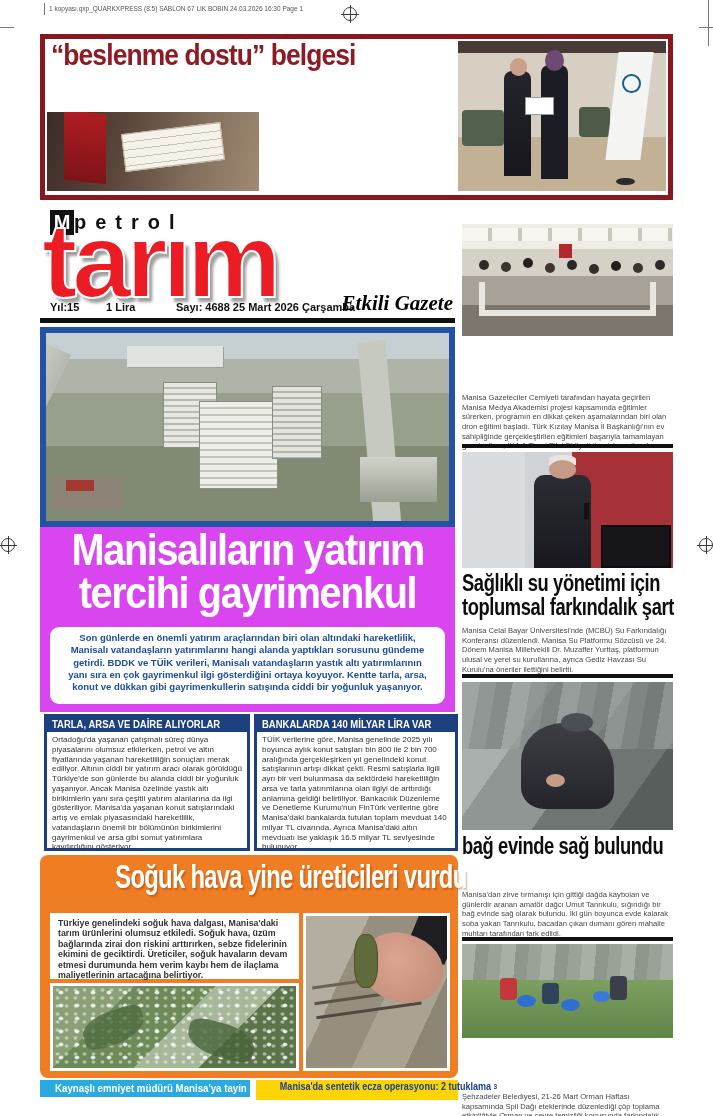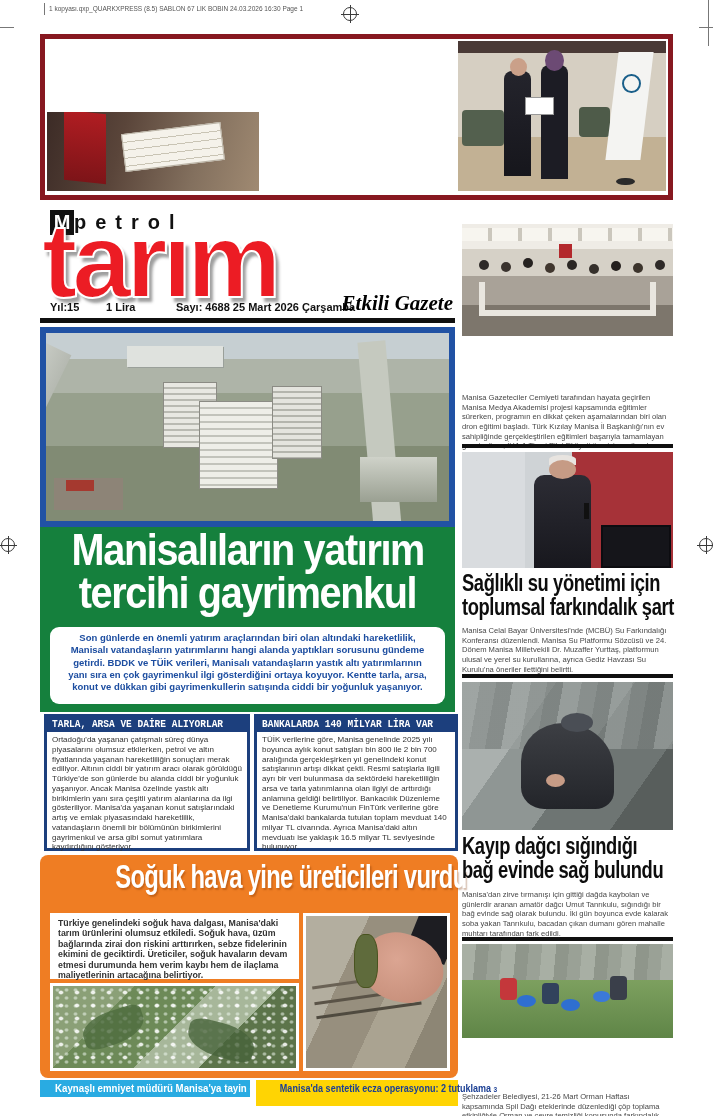--- a/index.html
+++ b/index.html
@@ -15,41 +15,42 @@
   .reg:before,.reg:after{content:"";position:absolute;background:#3a3a3a;}
   .reg:before{left:50%;top:-3px;width:1px;height:18px;}
   .reg:after{top:50%;left:-3px;height:1px;width:18px;}
   .crop{position:absolute;background:#777;}
   .rc-headline{position:absolute;left:462px;width:211px;color:#0d0d0d;font-weight:800;
                font-size:23.5px;line-height:1.02;letter-spacing:-.5px;}
   .rc-headline .cond{transform:scaleX(.78);}
   .rc-body{position:absolute;left:462px;width:211px;font-size:7.6px;line-height:1.27;color:#474747;}
   .rc-rule{position:absolute;left:462px;width:211px;height:4px;background:#101010;}
   .boxhead{height:15px;background:#1c3f7d;color:#fff;font-size:10px;font-weight:800;
-           line-height:15px;padding-left:5px;overflow:hidden;font-family:Liberation Mono, monospace;}
+           line-height:15px;padding-left:5px;overflow:hidden;}
   .boxbody{padding:3px 5px;font-size:8px;line-height:1.22;color:#333;}
   .infobox{position:absolute;border:3px solid #1c3f7d;background:#fff;box-sizing:border-box;}
   .pgnum{font-size:8px;font-weight:700;vertical-align:middle;}
 </style>
 </head>
 <body>
 
 <div id="page">
 
   <div class="crop" style="left:44px;top:3px;width:1px;height:12px;"></div>
   <div class="abs" style="left:49px;top:5px;font-size:6.5px;color:#555;">1 kopyası.qxp_QUARKXPRESS (8.5) SABLON 67 LIK BOBIN  24.03.2026  16:30  Page 1</div>
   <div class="crop" style="left:0;top:27px;width:14px;height:1px;"></div>
   <div class="crop" style="left:708px;top:0;width:1px;height:46px;"></div>
   <div class="crop" style="left:699px;top:27px;width:14px;height:1px;"></div>
   <div class="reg" style="left:343px;top:7px;"></div>
   <div class="reg" style="left:1px;top:538px;"></div>
   <div class="reg" style="left:699px;top:538px;"></div>
 
   <div class="abs" style="left:40px;top:34px;width:633px;height:166px;border:5px solid #871820;background:#fff;box-sizing:border-box;">
     <div class="abs" style="left:6px;top:0;width:410px;color:#8d1b24;font-weight:800;font-size:30px;line-height:1.08;letter-spacing:-1px;">
+      <div><span class="cond">“beslenme dostu” belgesi</span></div>
     </div>
 
     <div class="ph" style="left:2px;top:73px;width:212px;height:79px;background:linear-gradient(105deg,#3c2b26 0%,#5a453a 35%,#83705e 70%,#a08a72 100%);">
       <div style="left:8%;top:0;width:20%;height:88%;background:linear-gradient(#b01d22,#7d1418);transform:skewY(6deg);"></div>
       <div style="left:36%;top:20%;width:46%;height:46%;background:#f5f2ea repeating-linear-gradient(180deg,rgba(0,0,0,0) 0 7px,#c9c4b4 7px 8px);transform:rotate(-7deg);border:1px solid #b9b2a4;"></div>
     </div>
 
 
     <div class="ph" style="left:413px;top:2px;width:208px;height:150px;background:linear-gradient(180deg,#4a3a36 0 8%,#d6cfc2 8% 64%,#c2b194 64% 100%);">
       <div style="left:2%;top:46%;width:20%;height:24%;background:#53604e;border-radius:4px;"></div>
@@ -84,21 +85,21 @@
       <div style="right:13%;top:4%;width:7%;height:130%;background:#c5c9bf;transform:rotate(-5deg);"></div>
       <div style="left:29%;top:26%;width:13%;height:34%;background:repeating-linear-gradient(180deg,#e8e8e2 0 4px,#b9bab2 4px 6px);border:1px solid #8b8b84;"></div>
       <div style="left:38%;top:36%;width:19%;height:46%;background:repeating-linear-gradient(180deg,#eeeee8 0 5px,#c2c3bb 5px 7px);border:1px solid #8b8b84;"></div>
       <div style="left:56%;top:28%;width:12%;height:38%;background:repeating-linear-gradient(180deg,#e4e4de 0 4px,#b4b5ad 4px 6px);border:1px solid #8b8b84;"></div>
       <div style="right:3%;bottom:10%;width:19%;height:24%;background:linear-gradient(#cfd2c9,#9aa092);"></div>
       <div style="left:2%;bottom:6%;width:17%;height:17%;background:#8d8477;"></div>
       <div style="left:5%;bottom:16%;width:7%;height:6%;background:#a5392f;"></div>
     </div>
   </div>
 
-  <div class="abs" style="left:40px;top:527px;width:415px;height:185px;background:#15803d;">
+  <div class="abs" style="left:40px;top:527px;width:415px;height:185px;background:#d946ef;">
     <div class="abs" style="left:0;top:1px;width:415px;text-align:center;color:#fff;font-weight:800;font-size:44px;line-height:.98;letter-spacing:-1.5px;">
       <div><span class="condc" style="transform:scaleX(.9);">Manisalıların yatırım</span></div>
       <div><span class="condc" style="transform:scaleX(.9);">tercihi gayrimenkul</span></div>
     </div>
     <div class="abs" style="left:10px;top:100px;width:395px;height:77px;background:#fff;border-radius:9px;box-sizing:border-box;padding:5px 13px;text-align:center;font-size:9.5px;line-height:1.3;font-weight:700;color:#1c4da0;">Son günlerde en önemli yatırım araçlarından biri olan altındaki hareketlilik, Manisalı vatandaşların yatırımlarını hangi alanda yaptıkları sorusunu gündeme getirdi. BDDK ve TÜİK verileri, Manisalı vatandaşların yastık altı yatırımlarının yanı sıra en çok gayrimenkul ilgi gösterdiğini ortaya koyuyor. Kentte tarla, arsa, konut ve dükkan gibi gayrimenkullerin satışında ciddi bir yoğunluk yaşanıyor.</div>
   </div>
 
   <div class="infobox" style="left:44px;top:714px;width:206px;height:137px;">
     <div class="boxhead"><span class="cond" style="transform:scaleX(.95);">TARLA, ARSA VE DAİRE ALIYORLAR</span></div>
     <div class="boxbody">Ortadoğu'da yaşanan çatışmalı süreç dünya piyasalarını olumsuz etkilerken, petrol ve altın fiyatlarında yaşanan hareketliliğin sonuçları merak ediliyor. Altının ciddi bir yatırım aracı olarak görüldüğü Türkiye'de son günlerde bu alanda ciddi bir yoğunluk yaşanıyor. Ancak Manisa özelinde yastık altı birikimlerin yanı sıra çeşitli yatırım alanlarına da ilgi gösteriliyor. Manisa'da yaşanan konut satışlarındaki artış ve emlak piyasasındaki hareketlilik, vatandaşların önemli bir bölümünün birikimlerini gayrimenkul ve arsa gibi somut yatırımlara kaydırdığını gösteriyor.</div>
@@ -124,21 +125,21 @@
       <div style="left:6%;top:52%;width:75%;height:3px;background:#5a5347;transform:rotate(-8deg);box-shadow:0 -16px 0 #6a6255,0 14px 0 #4f4a3f;"></div>
       <div style="right:-6%;top:-4%;width:30%;height:32%;background:#1d1d22;transform:rotate(22deg);"></div>
       <div style="right:2%;top:12%;width:58%;height:45%;background:radial-gradient(circle at 40% 40%,#dba592,#c08873);border-radius:45% 55% 50% 50%;transform:rotate(14deg);"></div>
       <div style="left:34%;top:12%;width:16%;height:34%;background:#5f6b3c;border-radius:40%;border:1px solid #49531f;"></div>
     </div>
   </div>
 
   <div class="abs" style="left:40px;top:1080px;width:210px;height:17px;background:#29abe2;text-align:center;line-height:17px;color:#fff;font-weight:800;font-size:11px;">
     <span class="condc" style="transform:scaleX(.88);"><span>Kaynaşlı emniyet müdürü Manisa'ya tayin oldu</span> <span class="pgnum">4</span></span>
   </div>
-  <div class="abs" style="left:256px;top:1080px;width:202px;height:26px;background:#ffd403;text-align:center;line-height:17px;color:#1b3f94;font-weight:800;font-size:11px;">
+  <div class="abs" style="left:256px;top:1080px;width:202px;height:20px;background:#ffd403;text-align:center;line-height:12px;color:#1b3f94;font-weight:800;font-size:11px;">
     <span class="condc" style="transform:scaleX(.82);"><span>Manisa'da sentetik ecza operasyonu: 2 tutuklama</span> <span class="pgnum">3</span></span>
   </div>
 
   <div class="ph" style="left:462px;top:224px;width:211px;height:112px;background:linear-gradient(180deg,#efece6 0 22%,#d6d1c7 22% 46%,#a9a298 46% 72%,#7d766c 72% 100%);">
     <div style="left:0;top:4%;width:100%;height:11%;background:repeating-linear-gradient(90deg,#f7f5ef 0 26px,#cbc7bd 26px 30px);"></div>
     <div style="left:46%;top:18%;width:6%;height:12%;background:#b3282c;"></div>
     <div style="left:8%;top:32%;width:10px;height:10px;border-radius:50%;background:#2e2a28;box-shadow:22px 2px 0 #3a332e,44px -2px 0 #262220,66px 3px 0 #40362e,88px 0 0 #2b2724,110px 4px 0 #35302b,132px 1px 0 #241f1d,154px 3px 0 #3c342c,176px 0 0 #2e2a28;"></div>
     <div style="left:8%;top:52%;width:84%;height:30%;border:6px solid #e9e6df;border-top:none;box-sizing:border-box;"></div>
   </div>
   <div class="rc-body" style="top:393px;">Manisa Gazeteciler Cemiyeti tarafından hayata geçirilen Manisa Medya Akademisi projesi kapsamında eğitimler sürerken, programın en dikkat çeken aşamalarından biri olan dron eğitimi başladı. Türk Kızılay Manisa İl Başkanlığı'nın ev sahipliğinde gerçekleştirilen eğitimleri başarıyla tamamlayan gazetecilere, İHA-1 Ticari Pilot Ehliyeti ücretsiz verilecek.</div>
@@ -158,21 +159,20 @@
   <div class="rc-body" style="top:626px;">Manisa Celal Bayar Üniversitesi'nde (MCBÜ) Su Farkındalığı Konferansı düzenlendi. Manisa Su Platformu Sözcüsü ve 24. Dönem Manisa Milletvekili Dr. Muzaffer Yurttaş, platformun ulusal ve yerel su kurullarına, ayrıca Gediz Havzası Su Kurulu'na öneriler ilettiğini belirtti.</div>
   <div class="rc-rule" style="top:674px;"></div>
 
   <div class="ph" style="left:462px;top:682px;width:211px;height:148px;background:linear-gradient(125deg,#aab0ae 0 30%,#8f9694 30% 55%,#6e7573 55% 80%,#585e5c 80%);">
     <div style="left:0;top:0;width:100%;height:45%;background:repeating-linear-gradient(100deg,#9aa09e 0 18px,#868c8a 18px 34px,#777d7b 34px 50px);opacity:.7;"></div>
     <div style="left:28%;top:28%;width:44%;height:58%;background:linear-gradient(#3d3f44,#23252a);border-radius:45% 55% 20% 25%;"></div>
     <div style="left:47%;top:21%;width:15%;height:13%;background:#4a4e55;border-radius:50%;"></div>
     <div style="left:40%;top:62%;width:9%;height:9%;background:#c79c86;border-radius:50%;"></div>
   </div>
   <div class="rc-headline" style="top:835px;">
-    <div><span class="cond">Kayıp dağcı sığındığı</span></div>
     <div><span class="cond">bağ evinde sağ bulundu</span></div>
   </div>
   <div class="rc-body" style="top:890px;">Manisa'dan zirve tırmanışı için gittiği dağda kaybolan ve günlerdir aranan amatör dağcı Umut Tanrıkulu, sığındığı bir bağ evinde sağ olarak bulundu. İki gün boyunca evde kalarak soba yakan Tanrıkulu, bacadan çıkan dumanı gören mahalle muhtarı tarafından fark edildi.</div>
   <div class="rc-rule" style="top:937px;"></div>
 
   <div class="ph" style="left:462px;top:944px;width:211px;height:94px;background:linear-gradient(180deg,#9aa394 0 12%,#75935c 12% 100%);">
     <div style="left:0;top:0;width:100%;height:38%;background:repeating-linear-gradient(95deg,#a8afa4 0 14px,#8f968b 14px 27px,#9aa196 27px 40px);"></div>
     <div style="left:0;bottom:0;width:100%;height:62%;background:linear-gradient(180deg,#7da05f,#5f8547);"></div>
     <div style="left:18%;top:36%;width:8%;height:24%;background:#c4373b;border-radius:4px;"></div>
     <div style="left:38%;top:42%;width:8%;height:22%;background:#31425c;border-radius:4px;"></div>

